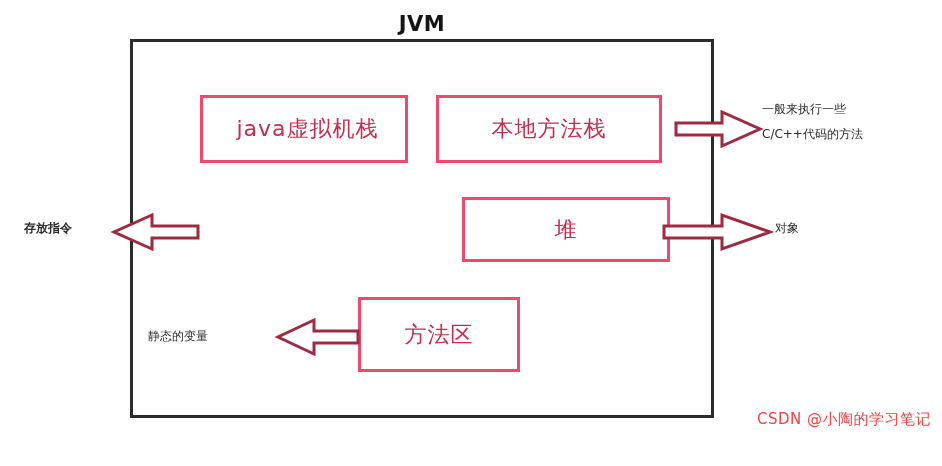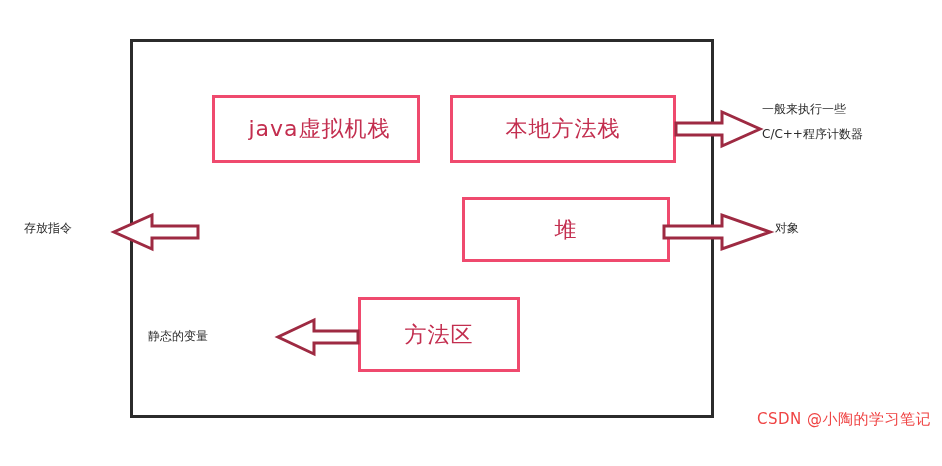--- a/index.html
+++ b/index.html
@@ -48,35 +48,35 @@
     box-sizing: border-box;
     background: #ffffff;
     display: flex;
     align-items: center;
     justify-content: center;
     color: #c32e4f;
     font-size: 22px;
     line-height: 1;
     letter-spacing: 1px;
   }
-  #box-jvm-stack   { left: 212px; top: 95px;  width: 208px; height: 68px; padding-left: 7px; }
-  #box-native-stack{ left: 450px; top: 95px;  width: 226px; height: 68px; }
+  #box-jvm-stack   { left: 200px; top: 95px;  width: 208px; height: 68px; padding-left: 7px; }
+  #box-native-stack{ left: 436px; top: 95px;  width: 226px; height: 68px; }
   #box-pc-register { left: 200px; top: 197px; width: 208px; height: 65px; }
   #box-heap        { left: 462px; top: 197px; width: 208px; height: 65px; }
   #box-method-area { left: 358px; top: 297px; width: 162px; height: 75px; }
 
   
   .annot {
     color: #2b2b2b;
     font-size: 12px;
     line-height: 25px;
     white-space: nowrap;
   }
   #label-native-method { left: 762px; top: 97px; }
-  #label-store-instr   { left: 24px;  top: 216px; }
+  #label-store-instr   { left: 24px;  top: 216px; font-weight: bold; }
   #label-object        { left: 775px; top: 216px; text-align: center; }
   #label-static-var    { left: 148px; top: 324px; }
 
   
   .arrow-svg { overflow: visible; }
   #arrow-native-method { left: 676px; top: 110px; }
   #arrow-store-instr   { left: 112px; top: 213px; }
   #arrow-object        { left: 664px; top: 213px; }
   #arrow-static-var    { left: 276px; top: 318px; }
 
@@ -88,20 +88,21 @@
     color: #ef4444;
     white-space: nowrap;
     letter-spacing: 0.5px;
   }
 </style>
 </head>
 <body>
 
 <div id="canvas">
 
+  <div class="abs" id="jvm-title">JVM</div>
 
   <div class="abs" id="jvm-box"></div>
 
   <div class="abs mem-box" id="box-jvm-stack">
     <span>java虚拟机栈</span>
   </div>
 
   <div class="abs mem-box" id="box-native-stack">
     <span>本地方法栈</span>
   </div>
@@ -126,21 +127,21 @@
   <svg class="abs arrow-svg" id="arrow-object" width="108" height="38" viewBox="0 0 108 38">
     <path d="M0,13 L58,13 L58,2 L106,19 L58,36 L58,25 L0,25 Z" fill="#ffffff" stroke="#9e2a42" stroke-width="3" stroke-linejoin="miter"></path>
   </svg>
 
   <svg class="abs arrow-svg" id="arrow-static-var" width="82" height="38" viewBox="0 0 82 38">
     <path d="M82,13 L38,13 L38,2 L2,19 L38,36 L38,25 L82,25 Z" fill="#ffffff" stroke="#9e2a42" stroke-width="3" stroke-linejoin="miter"></path>
   </svg>
 
   <div class="abs annot" id="label-native-method">
     <div>一般来执行一些</div>
-    <div>C/C++程序计数器</div>
+    <div>C/C++代码的方法</div>
   </div>
 
   <div class="abs annot" id="label-store-instr">存放指令</div>
 
   <div class="abs annot" id="label-object">对象</div>
 
   <div class="abs annot" id="label-static-var">静态的变量</div>
 
   <div class="abs" id="watermark">CSDN @小陶的学习笔记</div>
 

